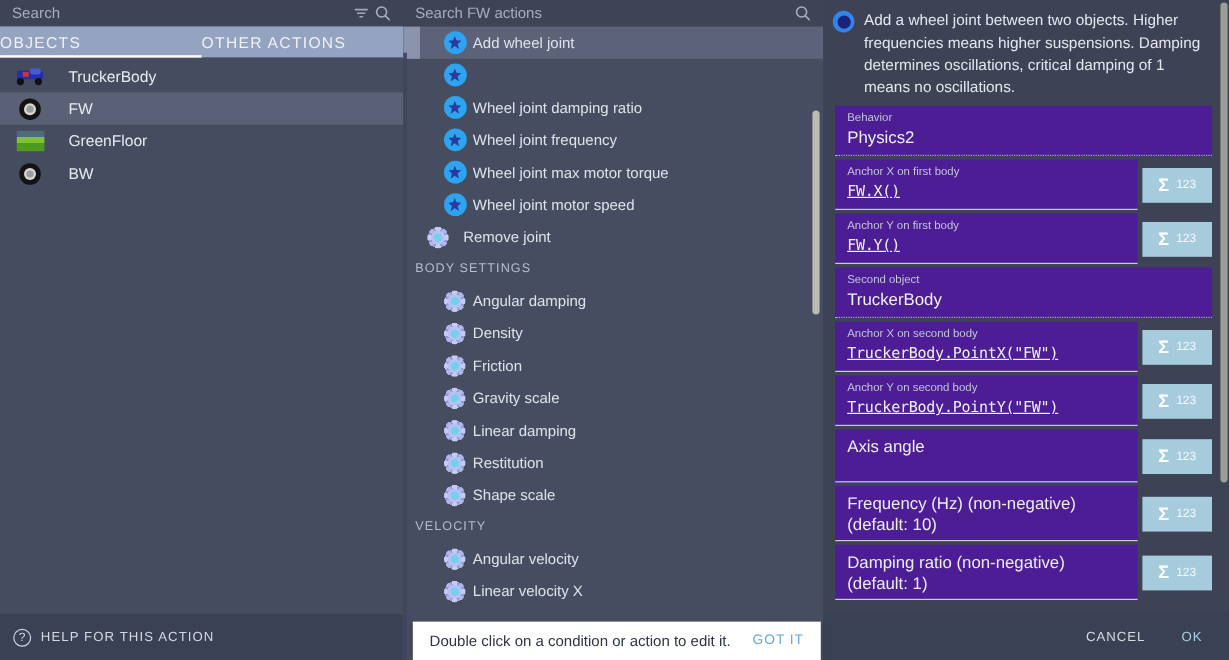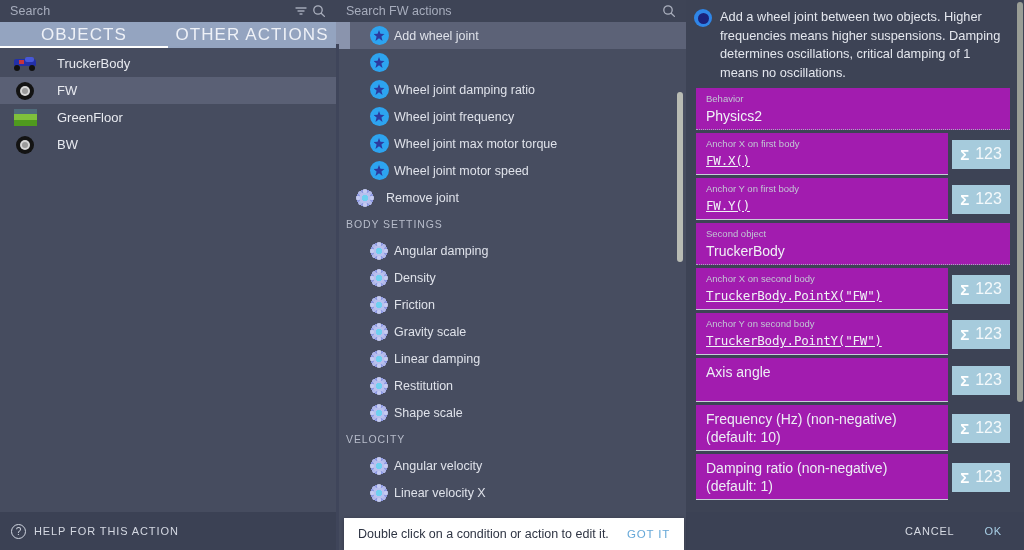--- a/index.html
+++ b/index.html
@@ -13,22 +13,22 @@
   
   .col-left { width: 336px; height: 550px; background: #454b5e; display: flex; flex-direction: column; }
   .search-bar {
     height: 22px; background: #3e4456; display: flex; align-items: center;
     padding: 0 8px 0 10px; flex: 0 0 22px;
   }
   .search-bar .ph { flex: 1; color: #a7adbd; font-size: 12.5px; letter-spacing: .1px; }
   .icon-btn { width: 18px; height: 18px; display: flex; align-items: center; justify-content: center; opacity: .82; }
   .tabs { display: flex; height: 26px; flex: 0 0 26px; background: #94a4c0; }
   .tab {
-    flex: 1; display: flex; align-items: center; justify-content: center;
-    font-size: 17px; letter-spacing: 1.1px; color: #eef1f7; position: relative;
+    flex: 1; display: flex; align-items: center; 
+    font-size: 13px; letter-spacing: 1.1px; color: #eef1f7; position: relative;
   }
   .tab.active::after {
     content: ""; position: absolute; left: 0; right: 0; bottom: 0; height: 2px; background: #ffffff;
   }
   .obj-list { flex: 1; background: #464c5f; padding-top: 2px; }
   .obj-row {
     height: 27px; display: flex; align-items: center; padding-left: 12px;
     color: #e8eaf0; font-size: 13px;
   }
   .obj-row.selected { background: #5a6075; }
@@ -98,36 +98,36 @@
   
   .col-right { width: 338px; height: 550px; background: #3d4355; position: relative; display: flex; flex-direction: column; }
   .desc { display: flex; padding: 8px 14px 6px 8px; justify-content: center; }
   .radio-ico { width: 18px; height: 18px; border-radius: 50%; background: #2f86e8; flex: 0 0 18px; margin-right: 8px; margin-top: 1px;
      display: flex; align-items: center; justify-content: center; }
   .radio-ico i { width: 11px; height: 11px; border-radius: 50%; background: #1b237c; display: block; }
   .desc p { color: #e4e7ee; font-size: 12.8px; line-height: 18.5px; }
   .fields { flex: 1; padding: 0 14px 0 10px; overflow: hidden; }
   .field-row { display: flex; align-items: center; margin-bottom: 3px; }
   .field {
-    flex: 1; background: #a21caf; padding: 5px 8px 4px 10px; min-height: 42px;
-    display: flex; flex-direction: column; justify-content: space-between;
+    flex: 1; background: #4c1d95; padding: 5px 8px 4px 10px; min-height: 42px;
+    display: flex; flex-direction: column; justify-content: flex-start;
   }
   .field.solid-underline { border-bottom: 1.5px solid #c9cdd8; }
   .field.dotted-underline { border-bottom: 1.5px dotted #a9aebd; }
   .field .lbl { color: #c2c7d4; font-size: 9.5px; line-height: 12px; }
   .field .val { color: #f0f2f6; font-size: 14px; line-height: 18px; }
   .field .val.mono { font-family: "DejaVu Sans Mono", monospace; font-size: 12.5px; letter-spacing: -.2px; text-decoration: underline; }
   .field .onlyph { color: #eceef4; font-size: 14px; line-height: 18px; }
   .field.wide { min-height: 44px; }
   .sigma-btn {
     width: 58px; height: 29px; flex: 0 0 58px; margin-left: 4px; background: #a6cbdc;
     display: flex; align-items: center; justify-content: center; gap: 6px; color: #ffffff;
   }
   .sigma-btn .sg { font-size: 15px; font-weight: bold; }
-  .sigma-btn .nm { font-size: 16px; color: #f4f9fb; }
+  .sigma-btn .nm { font-size: 10px; color: #f4f9fb; }
   .right-scrollbar { position: absolute; right: 1px; top: 2px; width: 6px; height: 400px; background: #9a9e96; border-radius: 3px; }
   .bottom-bar-right {
     height: 38px; flex: 0 0 38px; background: #3b4154; display: flex; align-items: center;
     justify-content: flex-end; padding-right: 22px; gap: 30px;
   }
   .bottom-bar-right span { font-size: 11px; letter-spacing: .8px; }
   .btn-cancel { color: #d6dae3; }
   .btn-ok { color: #a9cfe6; }
 
   

